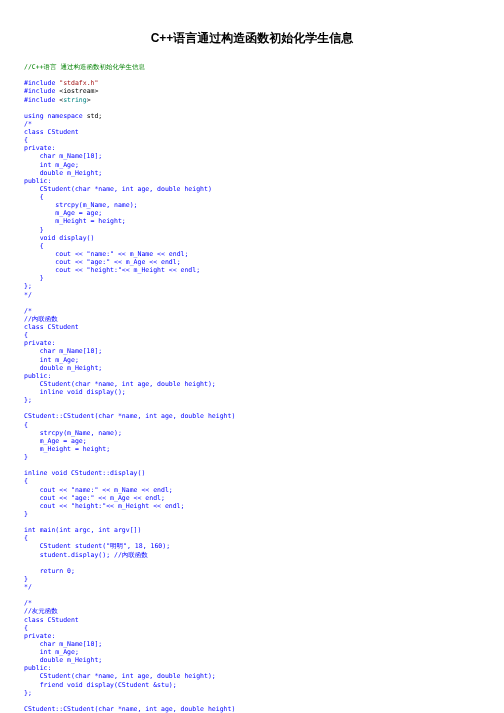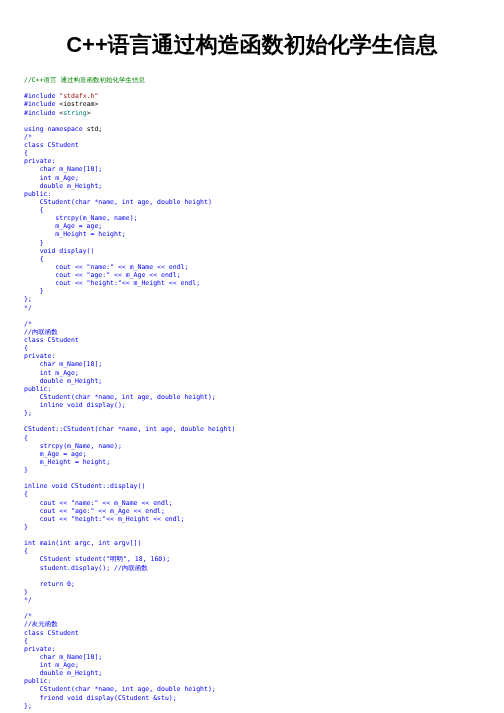--- a/index.html
+++ b/index.html
@@ -7,21 +7,21 @@
   padding: 0;
   background: #fff;
   font-family: "Microsoft YaHei", Arial, sans-serif;
   width: 504px;
 }
 .page {
   padding: 20px 24px;
 }
 h1 {
   text-align: center;
-  font-size: 22px;
+  font-size: 12px;
   font-weight: bold;
   margin: 10px 0 16px 0;
 }
 .code {
   font-family: monospace;
   font-size: 6.5px;
   line-height: 1.25;
   white-space: pre;
 }
 .c-green { color: #008000; }

